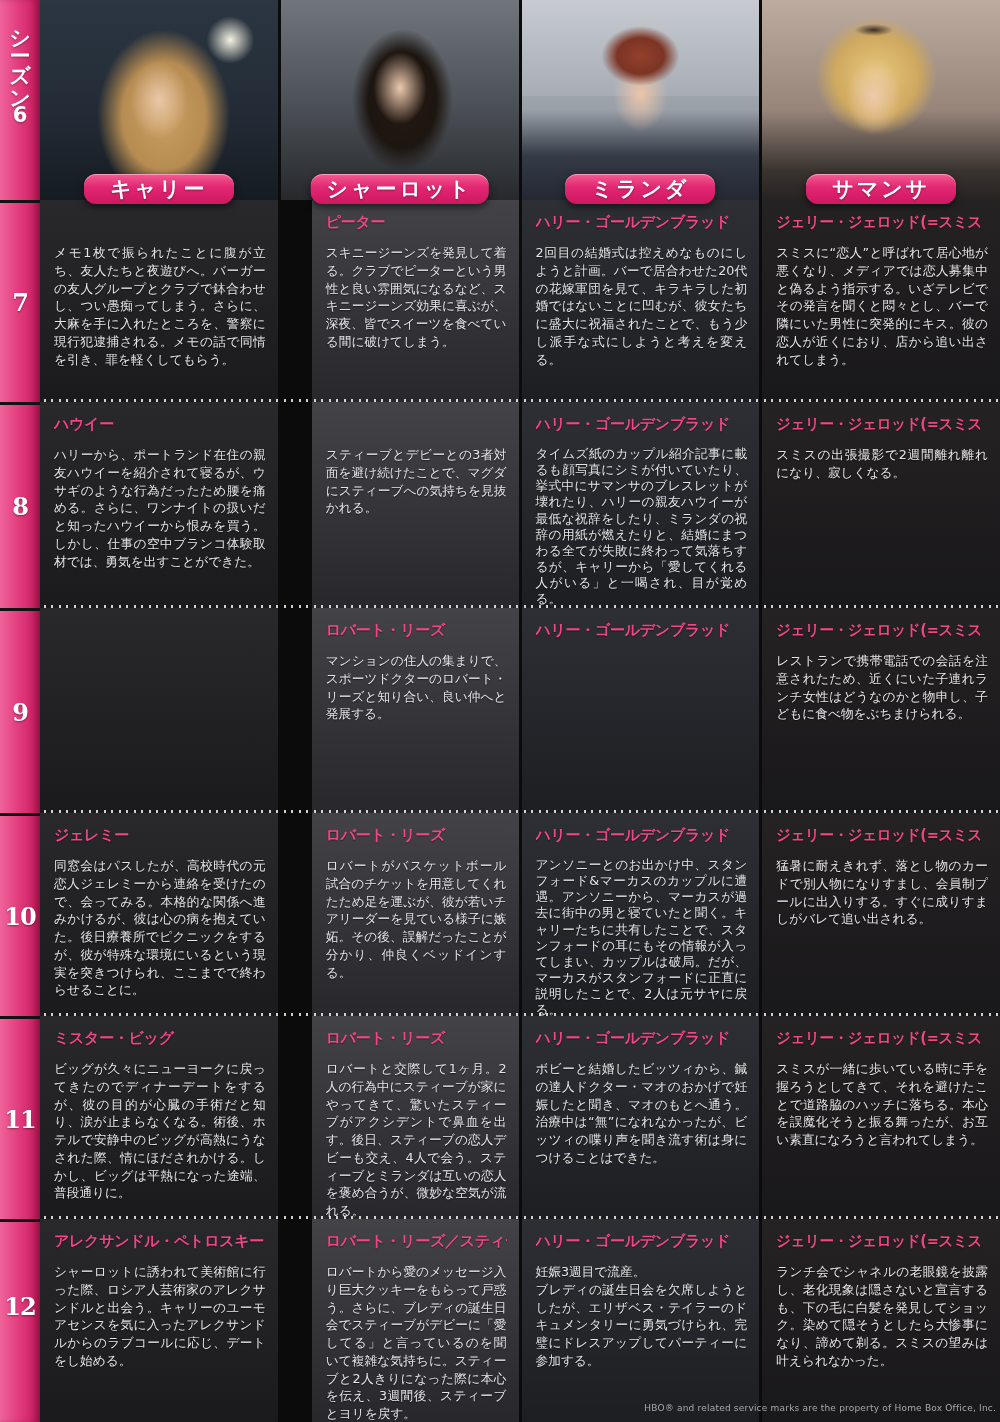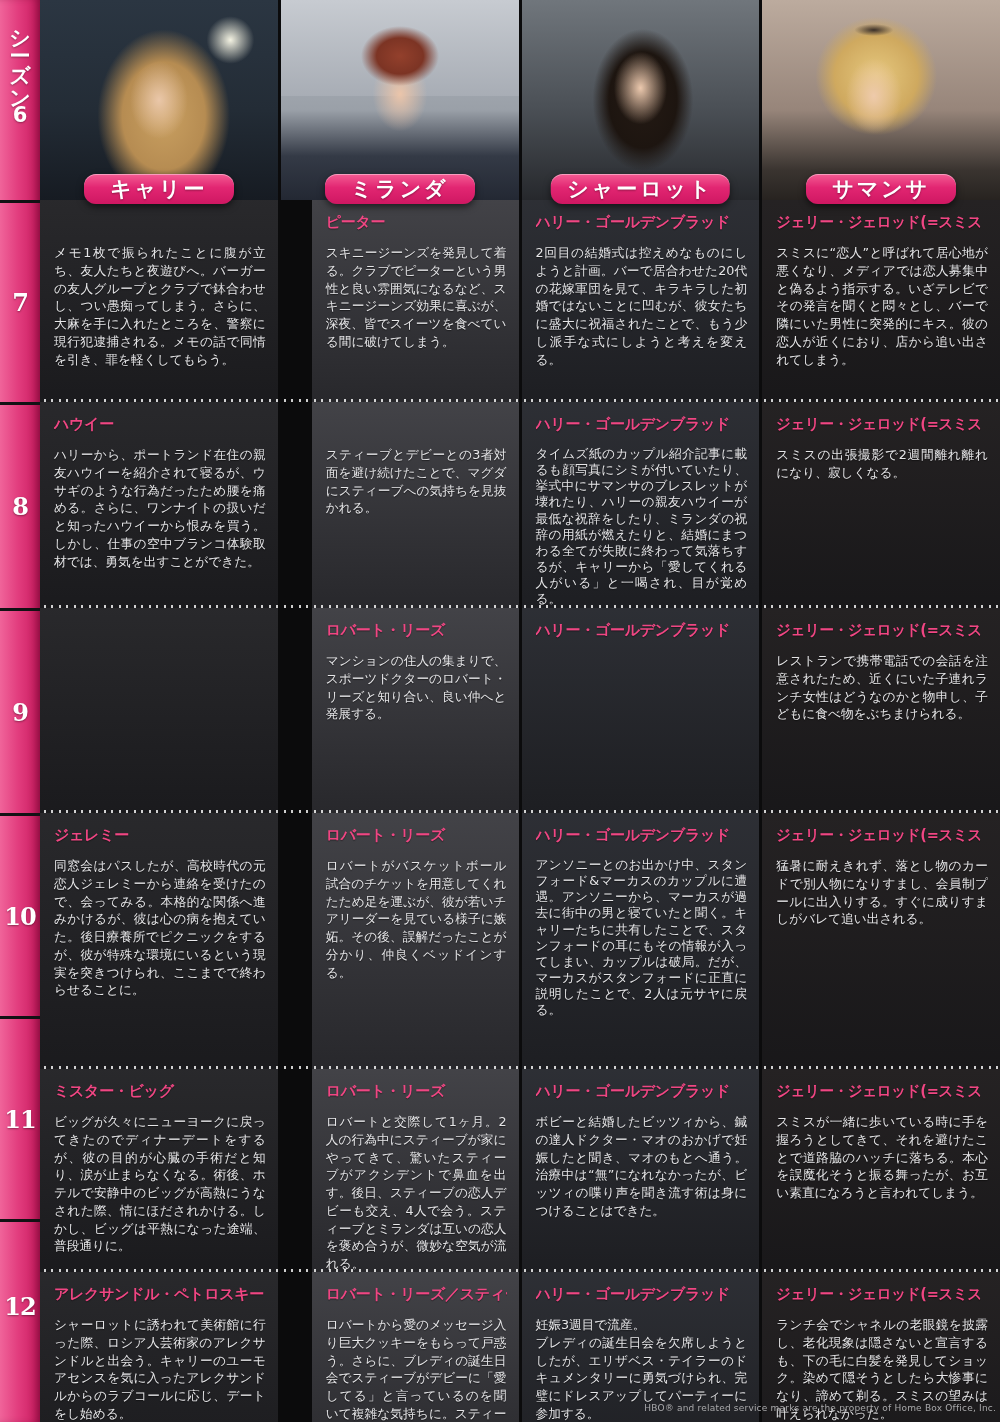--- a/index.html
+++ b/index.html
@@ -48,21 +48,21 @@
   .banner{position:absolute;left:50%;bottom:-4px;transform:translateX(-50%);
       min-width:150px;height:30px;box-sizing:border-box;padding:0 16px;border-radius:12px;
       background:linear-gradient(180deg,#f45c93 0%,#e22672 45%,#cf1762 100%);
       box-shadow:0 3px 7px rgba(0,0,0,.55),inset 0 1px 0 rgba(255,255,255,.4);
       display:flex;align-items:center;justify-content:center;z-index:5;}
   .banner span{color:#fff;font-weight:bold;font-size:21px;letter-spacing:3px;white-space:nowrap;
       text-shadow:0 1px 2px rgba(0,0,0,.35);}
 
   
   .ep-row{position:relative;display:grid;grid-template-columns:repeat(4,1fr);gap:3px;background:#0b0b0c;}
-  .r0{height:202px;} .r1{height:206px;} .r2{height:205px;} .r3{height:256px;} .r4{height:203px;} .r5{height:203px;}
+  .r0{height:202px;} .r1{height:206px;} .r2{height:205px;} .r3{height:203px;} .r4{height:203px;} .r5{height:203px;}
   .dots{position:absolute;left:4px;right:0;bottom:0;height:3px;z-index:4;
       background:repeating-linear-gradient(90deg,rgba(255,255,255,.8) 0 2px,rgba(255,255,255,0) 2px 7.5px);}
 
   .cell{box-sizing:border-box;padding:13px 12px 0 14px;overflow:hidden;}
   .c1{background:linear-gradient(180deg,rgba(42,42,45,.96),rgba(27,27,30,.96));}
   .c2{background:linear-gradient(180deg,rgba(70,70,75,.94),rgba(41,41,45,.96));margin-left:31px;}
   .c3{background:linear-gradient(180deg,rgba(47,49,55,.95),rgba(30,31,35,.96));}
   .c4{background:linear-gradient(180deg,rgba(38,35,36,.96),rgba(25,24,26,.96));}
 
   .cell-header{min-height:27px;color:#f04683;font-weight:bold;font-size:15px;
@@ -105,29 +105,29 @@
   <div class="content">
 
     <div class="photo-row">
       <div class="photo">
         <div class="photo-img ph-carrie"></div>
         <div class="banner">
           <span>キャリー</span>
         </div>
       </div>
       <div class="photo">
+        <div class="photo-img ph-charlotte"></div>
+        <div class="banner">
+          <span>シャーロット</span>
+        </div>
+      </div>
+      <div class="photo">
         <div class="photo-img ph-miranda"></div>
         <div class="banner">
           <span>ミランダ</span>
-        </div>
-      </div>
-      <div class="photo">
-        <div class="photo-img ph-charlotte"></div>
-        <div class="banner">
-          <span>シャーロット</span>
         </div>
       </div>
       <div class="photo">
         <div class="photo-img ph-samantha"></div>
         <div class="banner">
           <span>サマンサ</span>
         </div>
       </div>
     </div>
 

